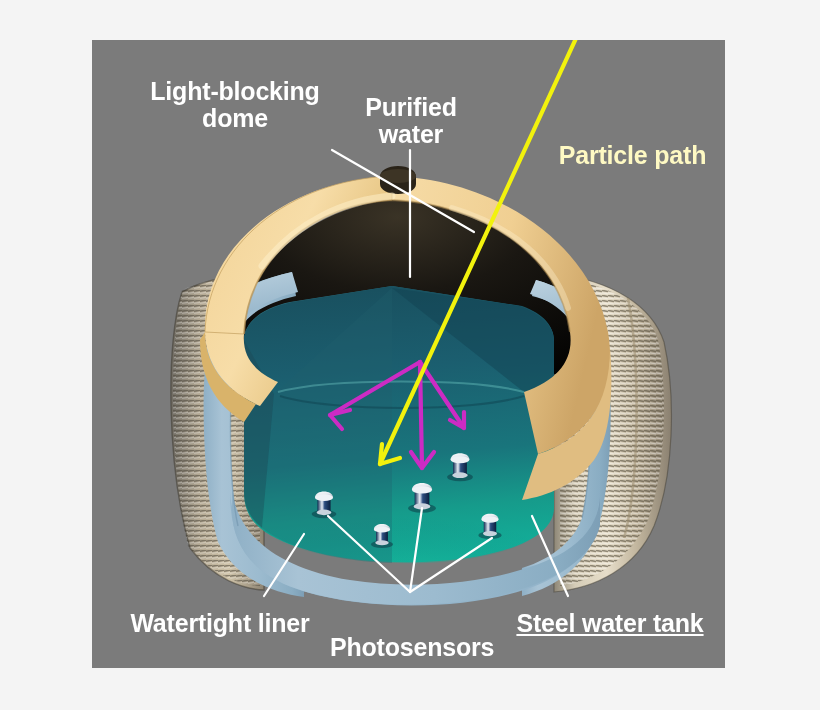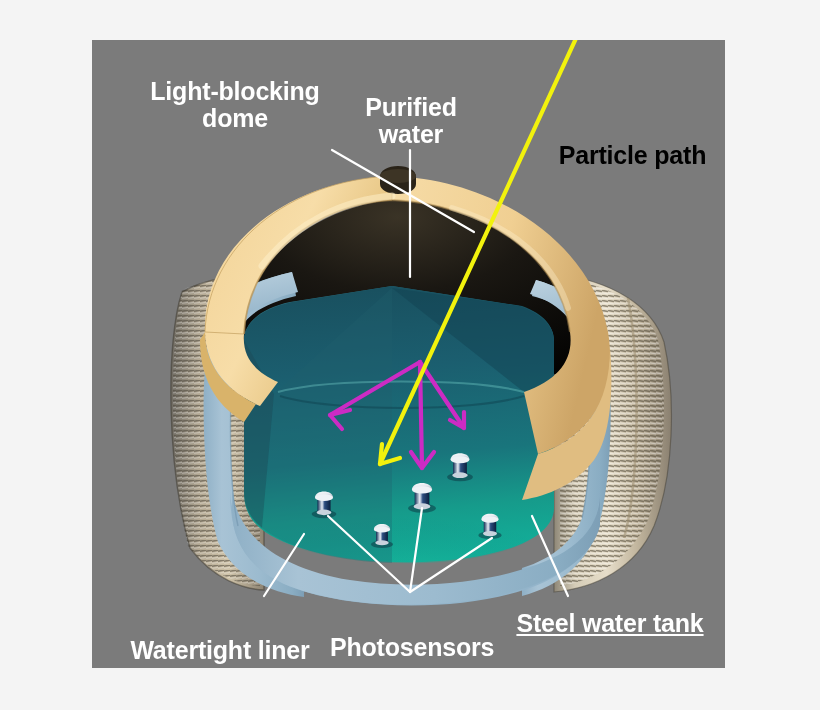--- a/index.html
+++ b/index.html
@@ -17,21 +17,21 @@
   .label{
     position:absolute;
     color:#ffffff;
     font-size:25px;
     font-weight:bold;
     line-height:1.08;
     text-align:center;
     white-space:pre-line;
     letter-spacing:-0.2px;
   }
-  .label.yellow{color:#000000;}
+  .label.yellow{color:#fef9c3;}
   svg.overlay{position:absolute;left:0;top:0;width:633px;height:628px;overflow:visible;}
 </style>
 </head>
 <body>
 
 <div id="stage">
   <div id="panel">
 
     <svg class="overlay" viewBox="0 0 633 628">
       <defs>
@@ -295,20 +295,20 @@
     </svg>
 
     <div class="label" style="left:38px;top:38px;width:210px;">Light-blocking
 dome</div>
 
     <div class="label" style="left:252px;top:54px;width:134px;">Purified
 water</div>
 
     <div class="label yellow" style="left:448px;top:102px;width:185px;">Particle path</div>
 
-    <div class="label" style="left:20px;top:570px;width:216px;margin-top:27px;">Watertight liner</div>
+    <div class="label" style="left:20px;top:570px;width:216px;">Watertight liner</div>
 
     <div class="label" style="left:238px;top:570px;width:164px;margin-top:24px;">Photosensors</div>
 
     <div class="label" style="left:412px;top:570px;width:212px;text-decoration:underline;">Steel water tank</div>
 
   </div>
 </div>
 
 </body></html>

